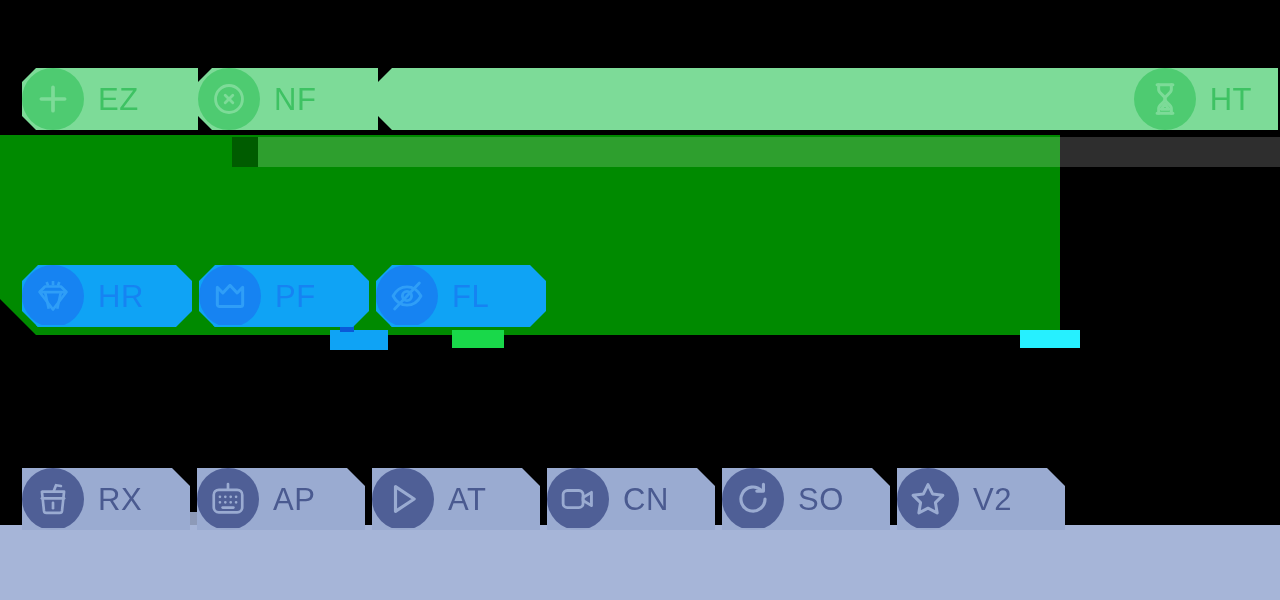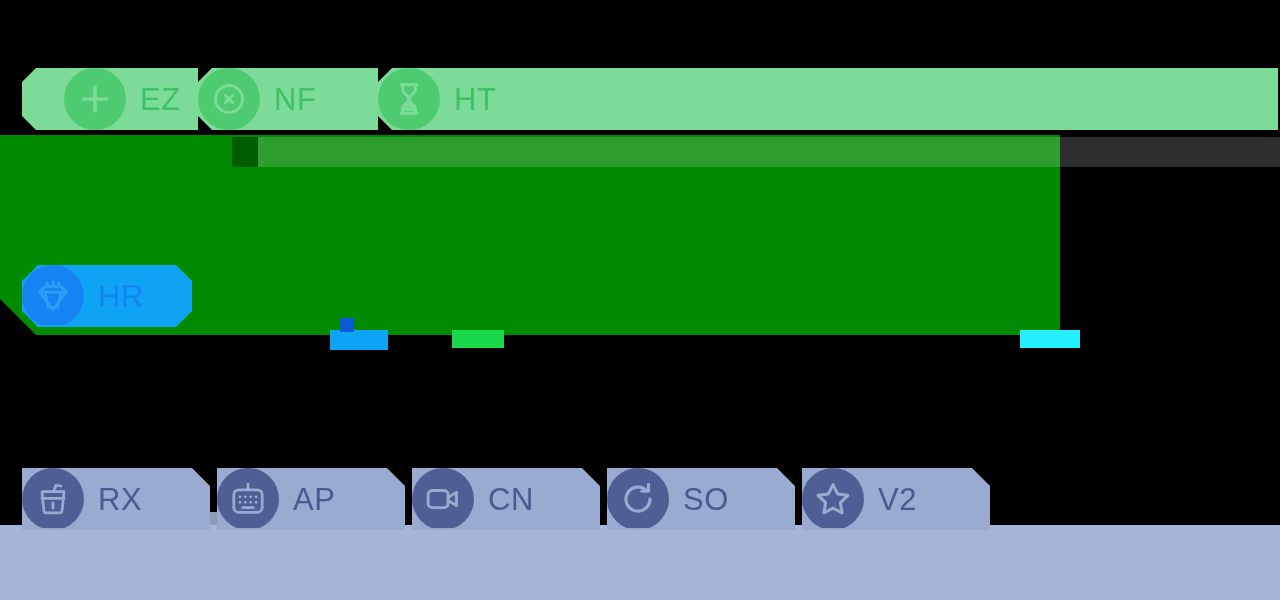--- a/index.html
+++ b/index.html
@@ -66,23 +66,23 @@
   #row-green { left: 22px; top: 68px; }
   #row-green .chip {
     background: #7ddb98;
     clip-path: polygon(14px 0, 100% 0, 100% 100%, 14px 100%, 0 calc(100% - 14px), 0 14px);
     min-width: 146px;
     margin-right: 0;
   }
   #row-green .chip .ic { background: #4ecb71; }
   #row-green .chip .lb { color: #3ec263; }
   #row-green .chip svg { stroke: #7ddb98; }
-  #row-green .chip:nth-child(1) { width: 176px; padding-left: 42px; }
+  #row-green .chip:nth-child(1) { width: 176px; }
   #row-green .chip:nth-child(2) { width: 180px; }
-  #row-green .chip:nth-child(3) { width: 900px; }
+  #row-green .chip:nth-child(3) { width: 900px; justify-content: flex-end; }
 
   
   #row-blue { left: 22px; top: 265px; }
   #row-blue .chip {
     background: #0fa3f5;
     clip-path: polygon(16px 0, calc(100% - 16px) 0, 100% 16px, 100% calc(100% - 16px), calc(100% - 16px) 100%, 16px 100%, 0 calc(100% - 16px), 0 16px);
     width: 170px;
     margin-right: 7px;
     border-radius: 14px;
   }
@@ -92,21 +92,21 @@
   #row-blue .underlay {
     position: absolute; left: 0; right: 18px; bottom: -14px; height: 16px;
     background: #0fa3f5;
   }
 
   
   #row-gray { left: 22px; top: 468px; }
   #row-gray .chip {
     background: #9aabd1;
     clip-path: polygon(0 0, calc(100% - 18px) 0, 100% 18px, 100% 100%, 0 100%);
-    width: 188px;
+    width: 168px;
     margin-right: 7px;
   }
   #row-gray .chip .ic { background: #4f5f96; }
   #row-gray .chip .lb { color: #4a5a90; }
   #row-gray .chip svg { stroke: #9aabd1; }
   #row-gray .underlay {
     position: absolute; left: 0; right: 20px; bottom: -12px; height: 14px;
     background: #9aabd1; opacity: .95;
   }
 
@@ -176,24 +176,44 @@
         <svg width="38" height="38" viewBox="0 0 24 24" fill="none" stroke-width="1.7" stroke-linejoin="round">
           <path d="M3.5 9.5h17L12 20.5z"></path>
           <path d="M7 9.5L9.3 20M17 9.5L14.7 20M3.5 9.5L7 6h10l3.5 3.5"></path>
           <path d="M8 3.2l.9 2.3M12 2.6v2.6M16 3.2l-.9 2.3"></path>
         </svg>
       </span>
       <span class="lb">HR</span>
     </div>
 
 
-
-
-
-
+    <div class="chip">
+      <span class="underlay"></span>
+      <span class="ic">
+        <svg width="38" height="38" viewBox="0 0 24 24" fill="none" stroke-width="1.9" stroke-linejoin="round" stroke-linecap="round">
+          <path d="M4 6.5l3.5 3.6L12 5.2l4.5 4.9L20 6.5v10.8a1.3 1.3 0 0 1-1.3 1.3H5.3A1.3 1.3 0 0 1 4 17.3z"></path>
+        </svg>
+      </span>
+      <span class="lb">PF</span>
+    </div>
+
+
+
+
+    <div class="chip">
+      <span class="underlay"></span>
+      <span class="ic">
+        <svg width="38" height="38" viewBox="0 0 24 24" fill="none" stroke-width="1.8" stroke-linecap="round" stroke-linejoin="round">
+          <path d="M3.2 12c1.9-3.6 5.1-5.8 8.8-5.8s6.9 2.2 8.8 5.8c-1.9 3.6-5.1 5.8-8.8 5.8S5.1 15.6 3.2 12z"></path>
+          <circle cx="12" cy="12" r="2.9"></circle>
+          <path d="M4.2 20.2L19.8 3.8"></path>
+        </svg>
+      </span>
+      <span class="lb">FL</span>
+    </div>
   </div>
 
   <div class="row" id="row-gray">
 
     <div class="chip">
       <span class="underlay"></span>
       <span class="ic">
         <svg width="38" height="38" viewBox="0 0 24 24" fill="none" stroke-width="1.7" stroke-linecap="round" stroke-linejoin="round">
           <path d="M5 7.4h14l-1.3 12.1a1.5 1.5 0 0 1-1.5 1.3H7.8a1.5 1.5 0 0 1-1.5-1.3z"></path>
           <path d="M5 11.6h14"></path>
@@ -211,20 +231,29 @@
           <path d="M12 2.6v3.1"></path>
           <rect x="3" y="6.2" width="18" height="14.2" rx="3.2"></rect>
           <path d="M6.9 10.6h.01M10.3 10.6h.01M13.7 10.6h.01M17.1 10.6h.01"></path>
           <path d="M6.9 14.1h.01M10.3 14.1h.01M13.7 14.1h.01M17.1 14.1h.01"></path>
           <path d="M8.6 17.4h6.8"></path>
         </svg>
       </span>
       <span class="lb">AP</span>
     </div>
 
+    <div class="chip">
+      <span class="underlay"></span>
+      <span class="ic">
+        <svg width="40" height="40" viewBox="0 0 24 24" fill="none" stroke-width="1.9" stroke-linejoin="round">
+          <path d="M7.5 4.6l11.2 7.4-11.2 7.4z"></path>
+        </svg>
+      </span>
+      <span class="lb">AT</span>
+    </div>
 
 
     <div class="chip">
       <span class="underlay"></span>
       <span class="ic">
         <svg width="38" height="38" viewBox="0 0 24 24" fill="none" stroke-width="1.8" stroke-linecap="round" stroke-linejoin="round">
           <rect x="2.6" y="6.6" width="12.6" height="10.8" rx="2.6"></rect>
           <path d="M15.2 11l5.3-3.2v8.4L15.2 13z"></path>
         </svg>
       </span>

